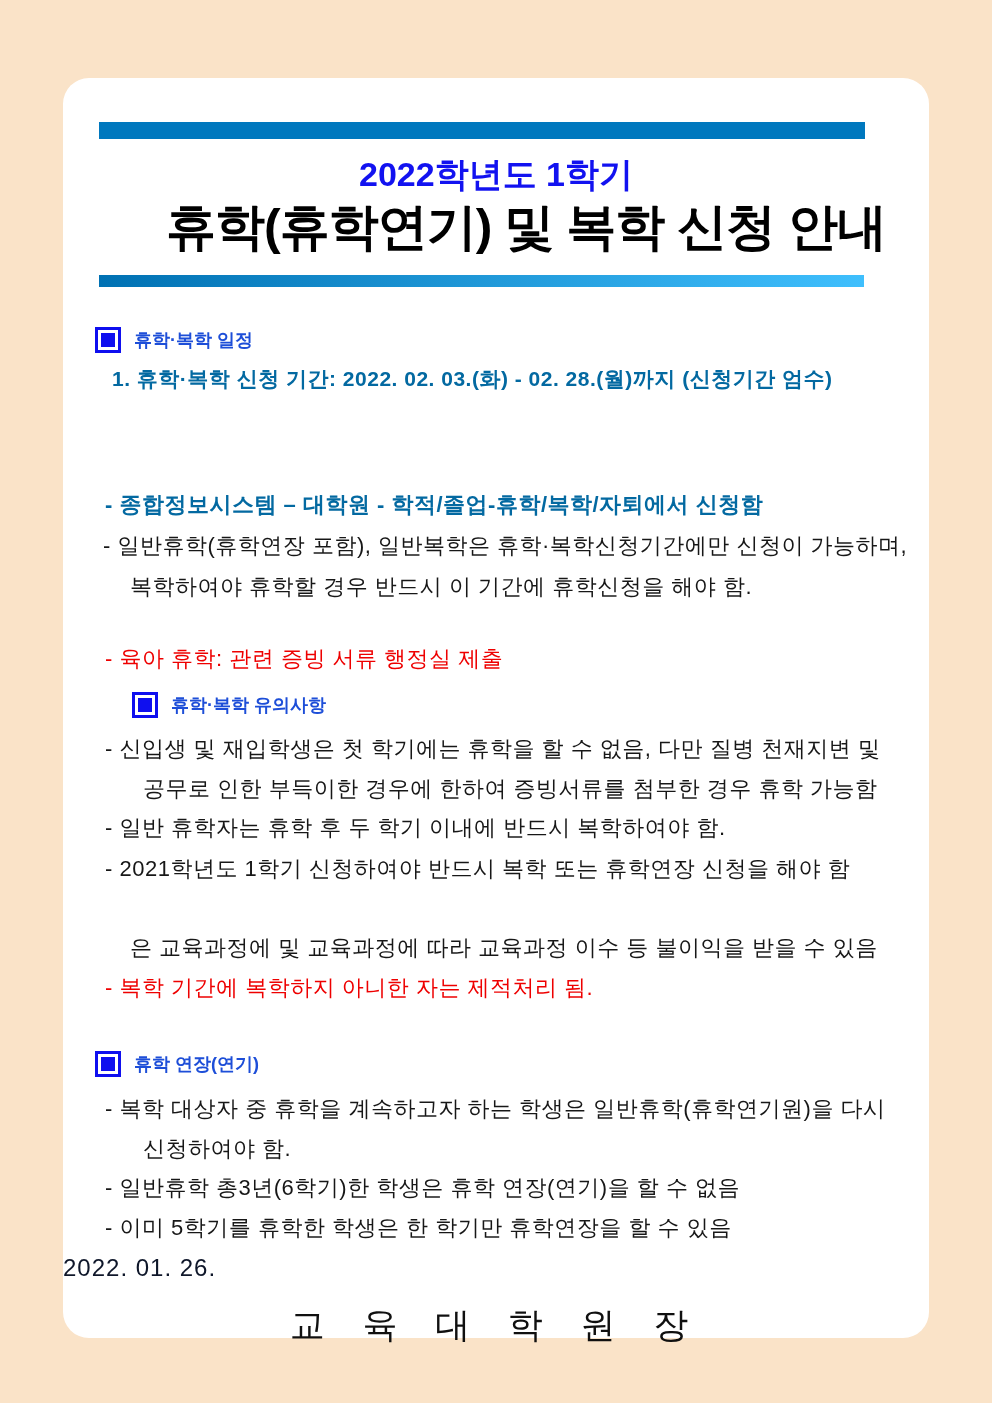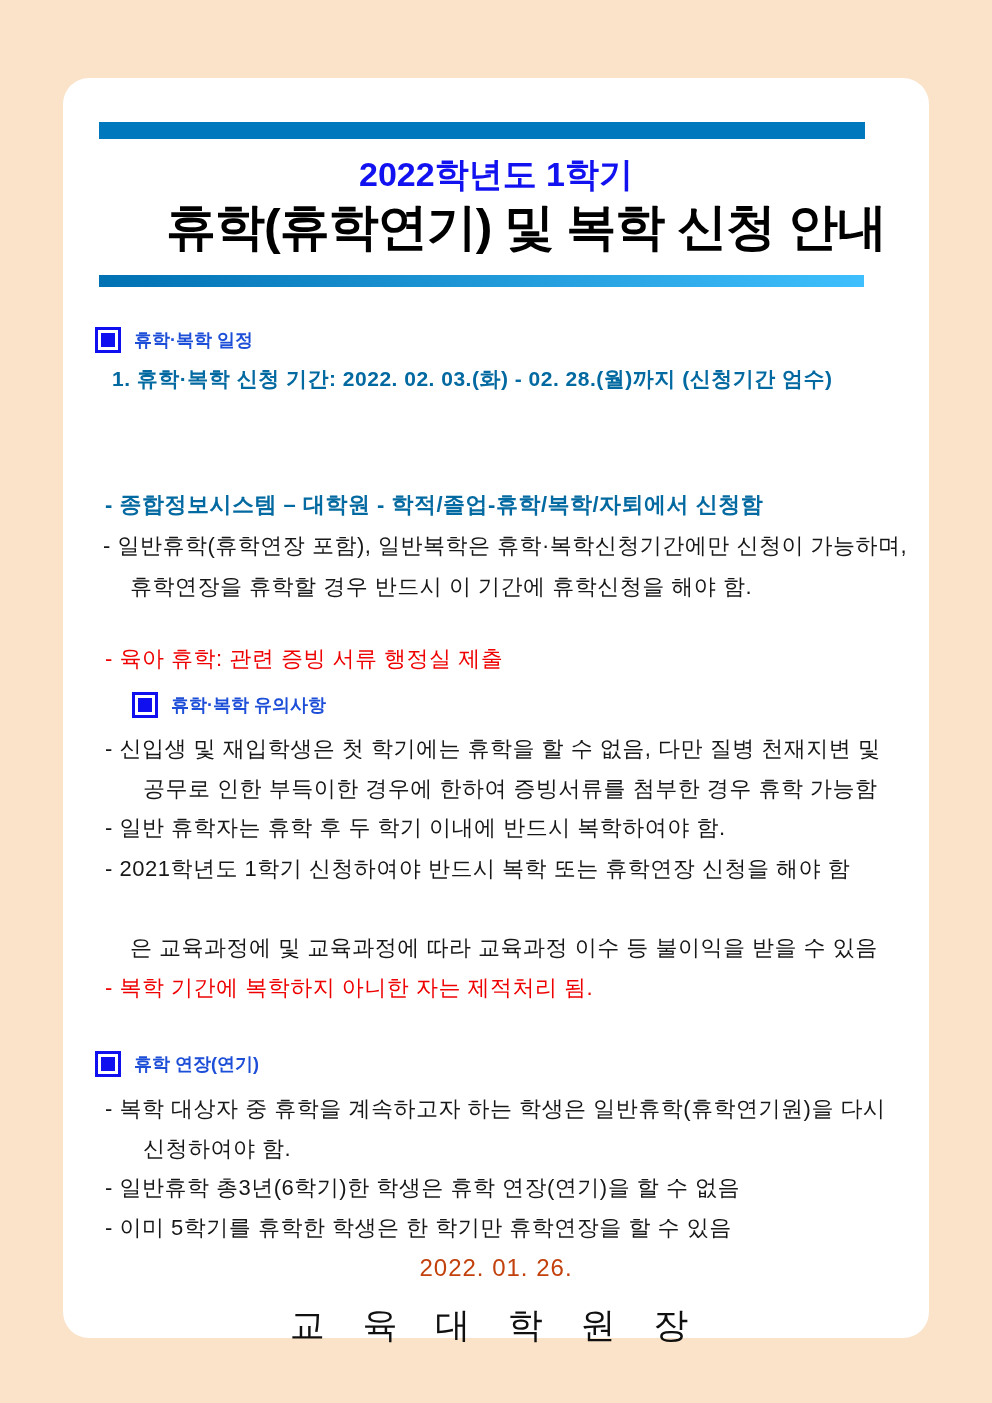--- a/index.html
+++ b/index.html
@@ -102,23 +102,23 @@
     font-weight: bold;
   }
   .red {
     color: #EE0000;
   }
   .date-line {
     position: absolute;
     left: 0;
     top: 1176px;
     width: 100%;
-    text-align: center;
+    text-align: left;
     font-size: 24px;
-    color: #c2410c;
+    color: #0f172a;
     letter-spacing: 1px;
     white-space: nowrap;
   }
   .signature-line {
     position: absolute;
     left: 0;
     top: 1224px;
     width: 100%;
     text-align: center;
     font-size: 35px;
@@ -138,21 +138,21 @@
   <div class="gradient-bar"></div>
 
   <div class="heading-row" style="left:32px; top:247px;">
     <span class="bullet"></span>
     <span class="heading-label">휴학·복학 일정</span>
   </div>
   <div class="line red-bold" style="left:49px; top:287px; font-size:21px;">1. 휴학·복학 신청 기간: 2022. 02. 03.(화) - 02. 28.(월)까지 (신청기간 엄수)</div>
 
   <div class="line red-bold" style="left:42px; top:412px;">- 종합정보시스템 – 대학원 - 학적/졸업-휴학/복학/자퇴에서 신청함</div>
   <div class="line" style="left:40px; top:453px;">- 일반휴학(휴학연장 포함), 일반복학은 휴학·복학신청기간에만 신청이 가능하며,</div>
-  <div class="line" style="left:67px; top:494px;">휴학연장을 휴학할 경우 반드시 이 기간에 휴학신청을 해야 함.</div>
+  <div class="line" style="left:67px; top:494px;">복학하여야 휴학할 경우 반드시 이 기간에 휴학신청을 해야 함.</div>
   <div class="line red" style="left:42px; top:534px;margin-top:32px;">- 육아 휴학: 관련 증빙 서류 행정실 제출</div>
 
   <div class="heading-row" style="left:32px; top:612px;padding-left:37px;">
     <span class="bullet"></span>
     <span class="heading-label">휴학·복학 유의사항</span>
   </div>
   <div class="line" style="left:42px; top:656px;">- 신입생 및 재입학생은 첫 학기에는 휴학을 할 수 없음, 다만 질병 천재지변 및</div>
   <div class="line" style="left:80px; top:696px;">공무로 인한 부득이한 경우에 한하여 증빙서류를 첨부한 경우 휴학 가능함</div>
   <div class="line" style="left:42px; top:735px;">- 일반 휴학자는 휴학 후 두 학기 이내에 반드시 복학하여야 함.</div>
   <div class="line" style="left:42px; top:776px;">- 2021학년도 1학기 신청하여야 반드시 복학 또는 휴학연장 신청을 해야 함</div>

